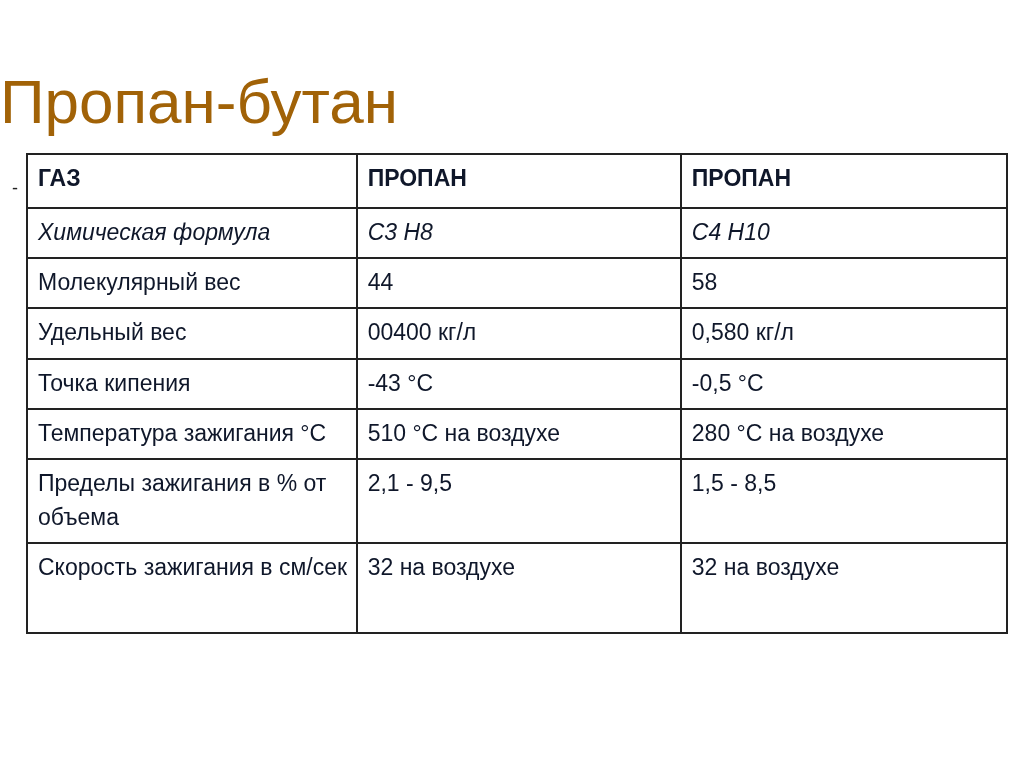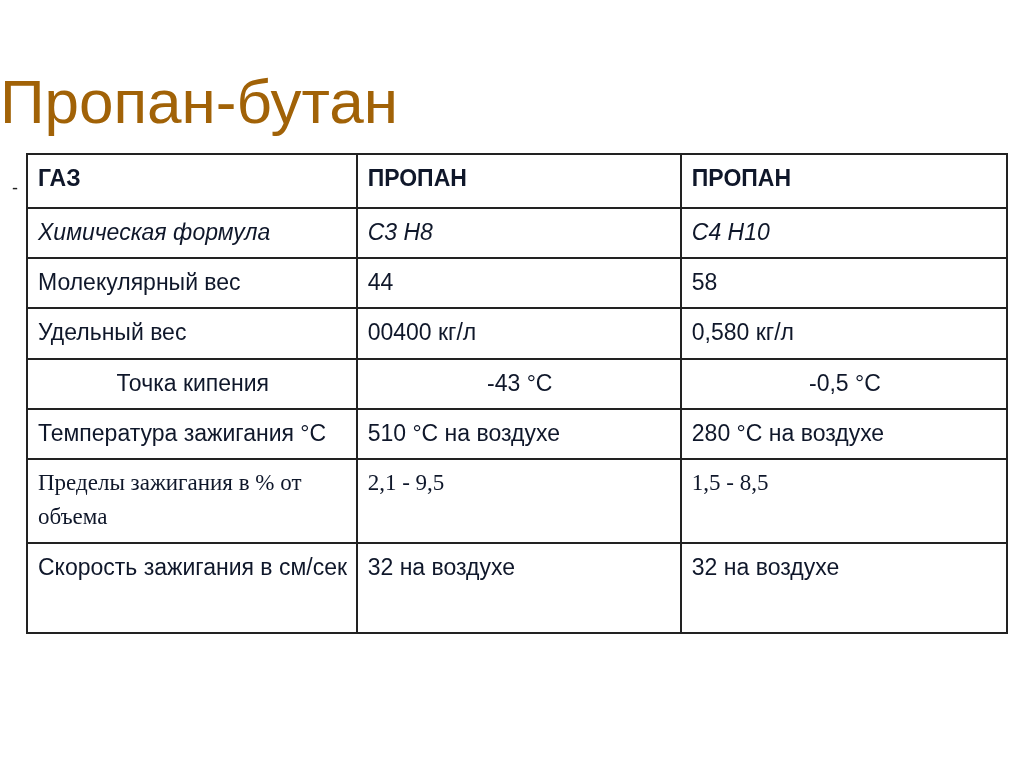--- a/index.html
+++ b/index.html
@@ -8,24 +8,24 @@
   .dash { position: absolute; left: 12px; top: 178px; font-size: 18px; color: #222; }
   table { position: absolute; left: 26px; top: 153px; border-collapse: collapse; width: 982px; }
   td { border: 2px solid #222; vertical-align: top; font-size: 23px; line-height: 34px; padding: 6px 8px 6px 10px; color: #0f172a; }
   td.c1 { width: 311px; }
   td.c2 { width: 306px; }
   td.c3 { width: 308px; }
   tr.hdr td { font-weight: bold; height: 40px; }
   tr.r1 td { height: 36px; font-style: italic; }
   tr.r2 td { height: 36px; margin-top: 41px; }
   tr.r3 td { height: 37px; }
-  tr.r4 td { height: 36px; text-align: center; }
+  tr.r4 td { height: 36px; }
   tr.r5 td { height: 79px; }
   tr.r6 td { height: 36px; }
-  tr.r7 td { height: 70px; font-family: Liberation Serif, serif; }
+  tr.r7 td { height: 70px; }
   tr.r8 td { height: 76px; }
 </style>
 </head>
 <body>
 
 <div class="title">Пропан-бутан</div>
 <div class="dash">-</div>
 
 <table>
   <tbody>

